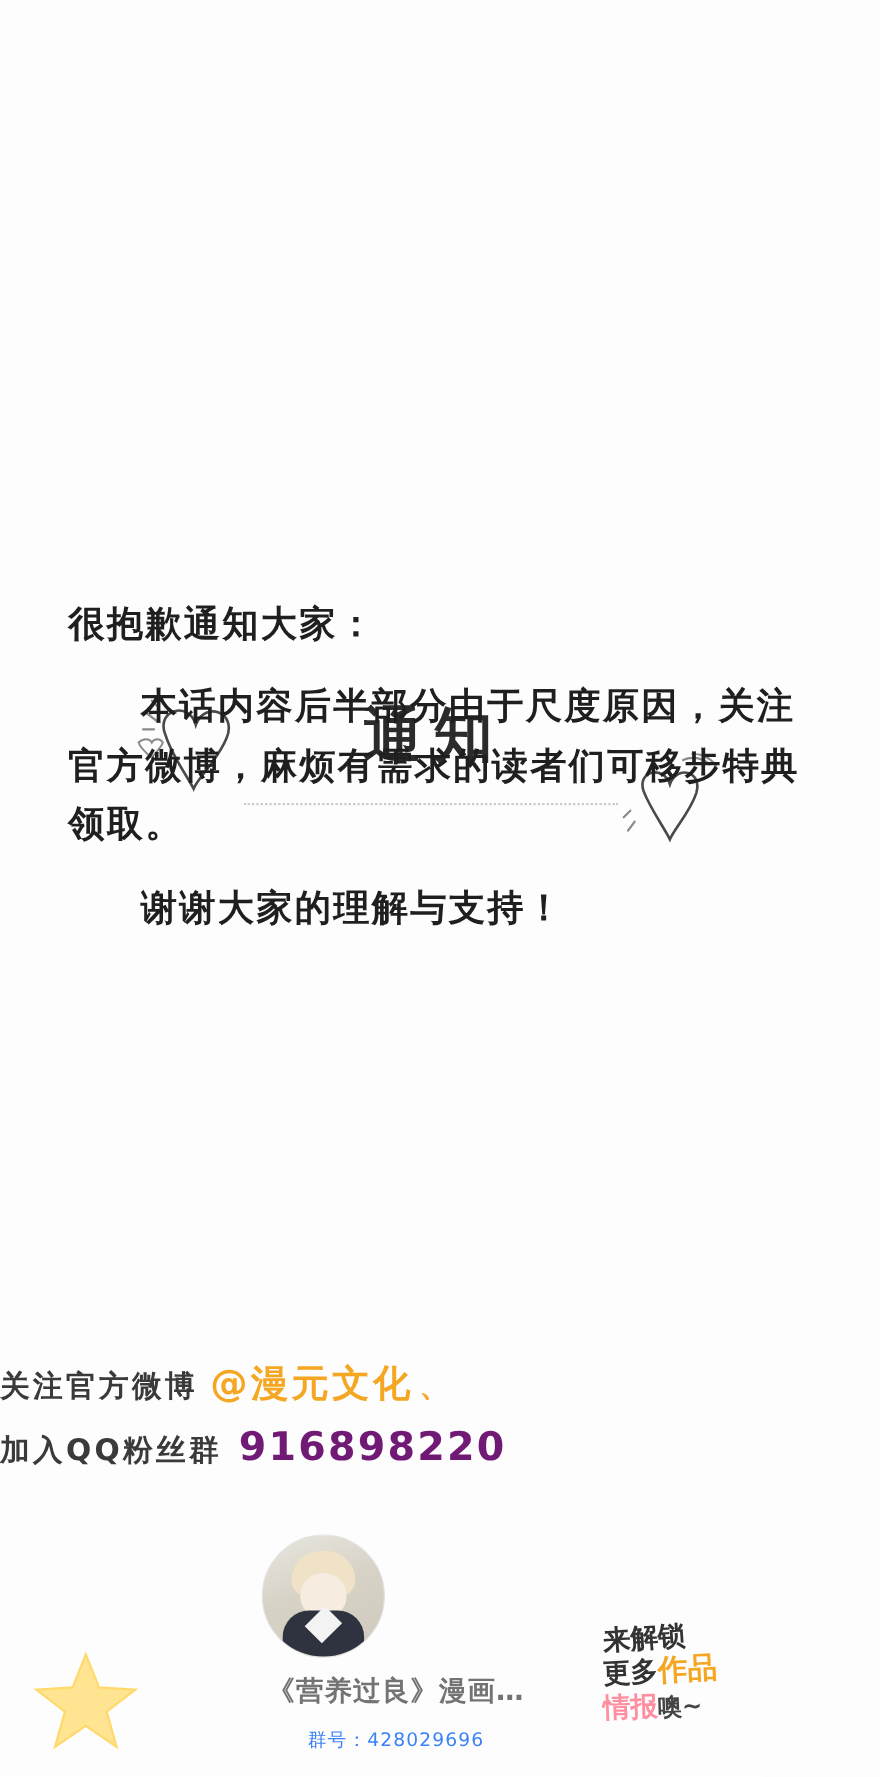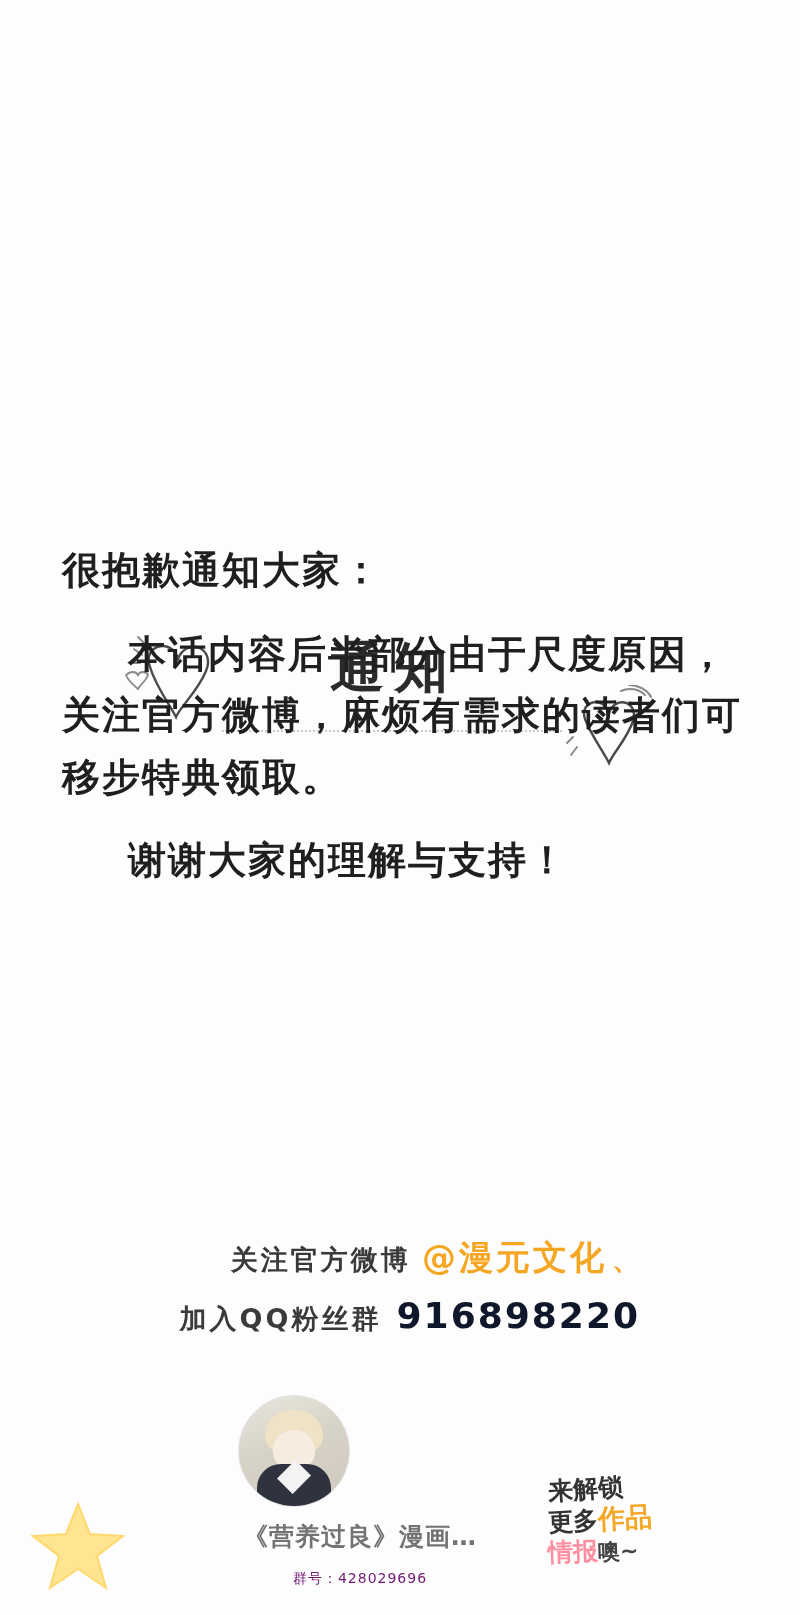--- a/index.html
+++ b/index.html
@@ -64,36 +64,36 @@
   .body-text {
     position: absolute;
     left: 62px;
     top: 540px;
     width: 690px;
     color: #1f1f1f;
     font-family: "DejaVu Sans", sans-serif;
   }
   .body-text p {
     margin: 0 0 22px 0;
-    font-size: 38px;
+    font-size: 33px;
     line-height: 1.62;
     font-weight: bold;
     letter-spacing: 2px;
   }
   .body-text p.indent {
     text-indent: 66px;
   }
 
   
   .promo {
     position: absolute;
     left: 0;
     top: 1235px;
     width: 640px;
-    text-align: right;
+    text-align: left;
   }
   .promo-line {
     display: block;
     white-space: nowrap;
     margin-bottom: 14px;
     font-family: "DejaVu Sans", sans-serif;
   }
   .promo-label {
     font-size: 27px;
     font-weight: bold;
@@ -108,21 +108,21 @@
     margin-left: 6px;
   }
   .promo-sep {
     font-size: 28px;
     color: #f5a623;
     font-weight: bold;
   }
   .promo-number {
     font-size: 36px;
     font-weight: bold;
-    color: #0f172a;
+    color: #701a75;
     letter-spacing: 2px;
     margin-left: 10px;
   }
 
   
   .avatar-wrap {
     position: absolute;
     left: 238px;
     top: 1395px;
     width: 110px;
@@ -185,22 +185,22 @@
     color: #737373;
     font-family: "DejaVu Sans", sans-serif;
     letter-spacing: 1px;
   }
   .card-sub {
     position: absolute;
     left: 150px;
     top: 1570px;
     width: 420px;
     text-align: center;
-    font-size: 14px;
-    color: #701a75;
+    font-size: 17px;
+    color: #3b82f6;
     font-family: "DejaVu Sans", sans-serif;
     letter-spacing: 1px;
   }
 
   
   .unlock {
     position: absolute;
     left: 548px;
     top: 1468px;
     width: 230px;

